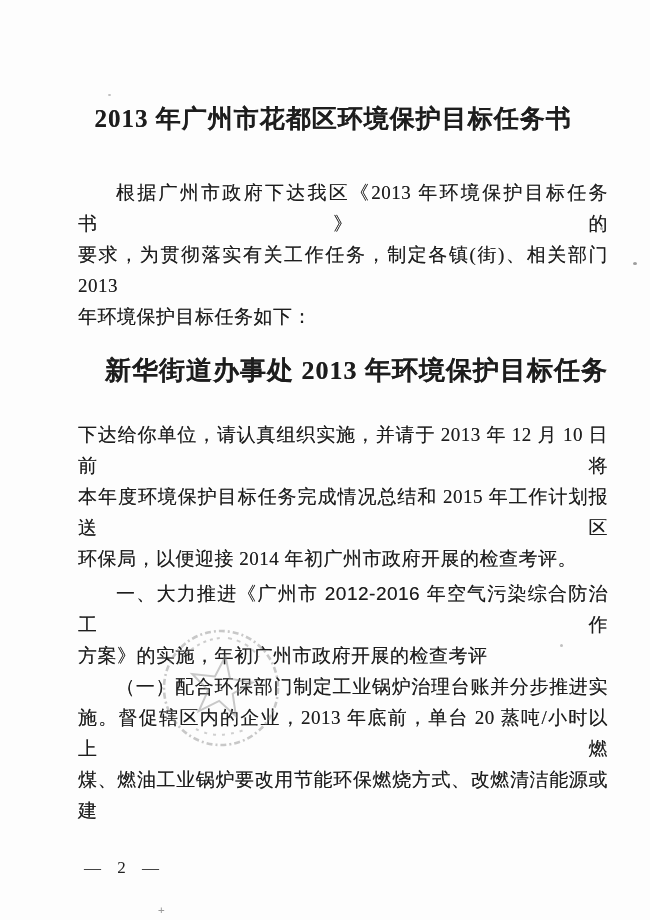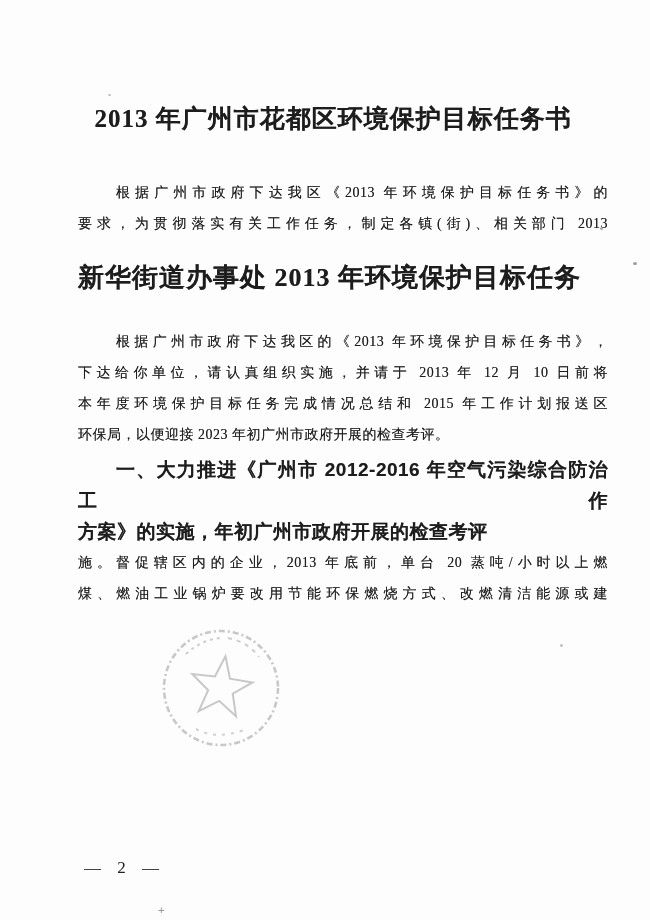--- a/index.html
+++ b/index.html
@@ -19,47 +19,47 @@
     font-weight:bold;
     letter-spacing:1px;
     text-shadow:0 0 .6px rgba(20,20,20,.7);
     padding-left:16px;
   }
   .body-col{
     padding:0 42px 0 78px;
   }
   .para{margin:0;}
   .line{
-    font-size:14px;
+    font-size:19px;
     line-height:31px;
     letter-spacing:.5px;
     text-shadow:0 0 .5px rgba(25,25,25,.6);
     white-space:normal;
     font-family:Liberation Serif, serif;
   }
   .fill{
     text-align:justify;
     text-align-last:justify;
   }
   .indent{text-indent:38px;}
   .p-intro{margin-top:42px;}
   .section-title{
     margin:22px 0 8px 0;
-    text-align:left;
+    text-align:right;
     font-size:26px;
     font-weight:bold;
     letter-spacing:1px;
     line-height:34px;
     text-shadow:0 0 .6px rgba(20,20,20,.7);
   }
   .p-assign{margin-top:31px;}
   .p-heading{margin-top:4px;}
   .p-heading .line{
     font-family:"Liberation Sans","DejaVu Sans",sans-serif;
-    font-weight:bold;
+    font-weight:normal;
     font-size:19px;
     letter-spacing:.5px;
   }
   .p-item{margin-top:0;}
   .page-footer{
     position:absolute;
     left:84px;
     top:858px;
     font-size:17px;
     letter-spacing:6px;
@@ -94,37 +94,38 @@
 
 <div class="page">
 
   <h1 class="doc-title">2013 年广州市花都区环境保护目标任务书</h1>
 
   <div class="body-col">
 
     <div class="para p-intro">
       <div class="line indent fill">根据广州市政府下达我区《2013 年环境保护目标任务书》的</div>
       <div class="line fill">要求，为贯彻落实有关工作任务，制定各镇(街)、相关部门 2013</div>
+      <div class="line">年环境保护目标任务如下：</div>
     </div>
 
     <h2 class="section-title">新华街道办事处 2013 年环境保护目标任务</h2>
 
     <div class="para p-assign">
-      <div class="line indent fill">根据广州市政府下达我区的《2013 年环境保护目标任务书》，</div>
       <div class="line fill">下达给你单位，请认真组织实施，并请于 2013 年 12 月 10 日前将</div>
       <div class="line fill">本年度环境保护目标任务完成情况总结和 2015 年工作计划报送区</div>
-      <div class="line">环保局，以便迎接 2023 年初广州市政府开展的检查考评。</div>
+      <div class="line">环保局，以便迎接 2014 年初广州市政府开展的检查考评。</div>
     </div>
 
     <div class="para p-heading">
       <div class="line indent fill">一、大力推进《广州市 2012-2016 年空气污染综合防治工作</div>
       <div class="line">方案》的实施，年初广州市政府开展的检查考评</div>
     </div>
 
     <div class="para p-item">
+      <div class="line indent fill">（一）配合环保部门制定工业锅炉治理台账并分步推进实</div>
       <div class="line fill">施。督促辖区内的企业，2013 年底前，单台 20 蒸吨/小时以上燃</div>
       <div class="line fill">煤、燃油工业锅炉要改用节能环保燃烧方式、改燃清洁能源或建</div>
 
     </div>
 
   </div>
 
   <svg class="seal" width="130" height="130" viewBox="0 0 130 130">
     <circle cx="65" cy="64" r="57" fill="none" stroke="#8f8f8f" stroke-width="2.6" stroke-dasharray="6 3 2 3"></circle>
     <g transform="rotate(8 65 64)">

